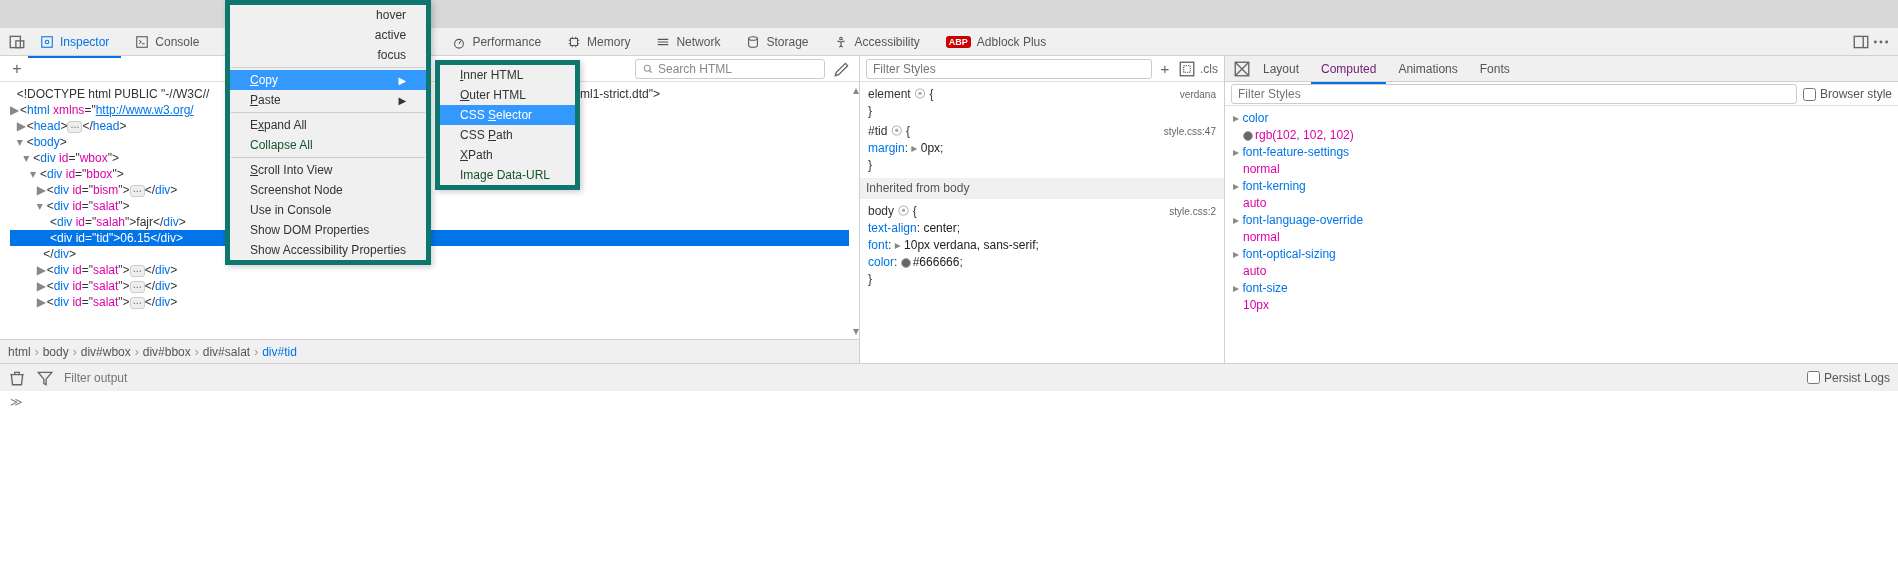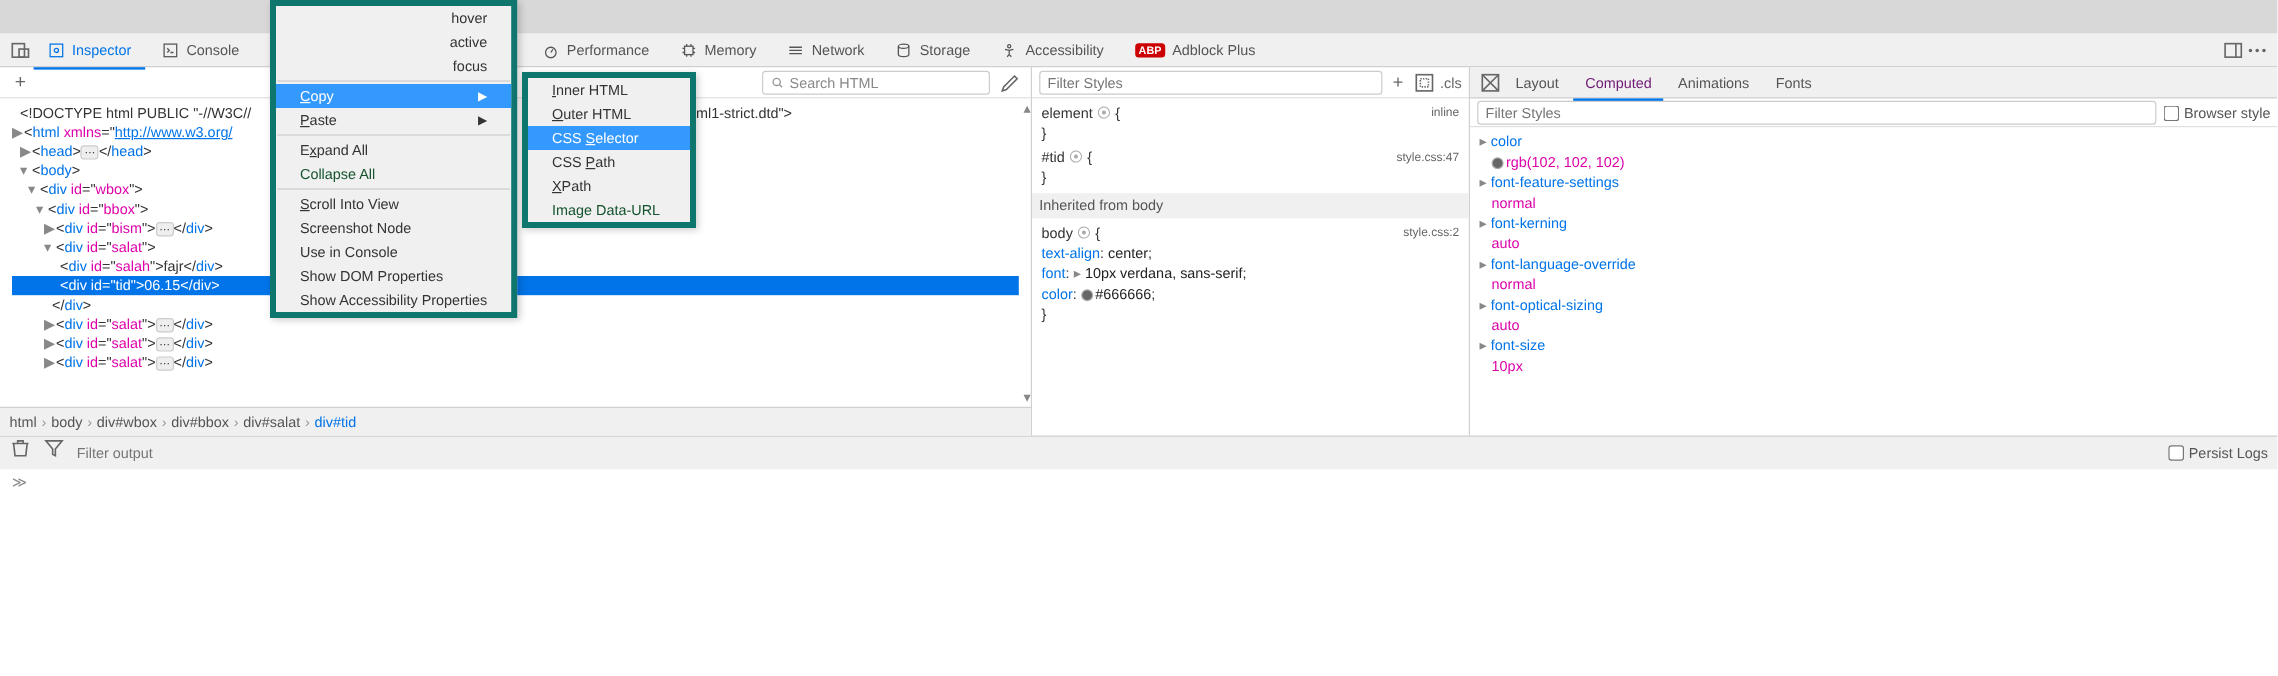--- a/index.html
+++ b/index.html
@@ -42,21 +42,21 @@
 .computed-header { height: 24px; border-bottom: 1px solid #e0e0e0; display: flex; align-items: center; padding: 0 6px; gap: 6px; }
 .computed-body { flex: 1; overflow: auto; padding: 4px 8px; font-family: Menlo, Consolas, monospace; font-size: 11px; line-height: 17px; }
 .comp-prop { color: #0074e8; }
 .comp-val { color: #dd00a9; display: block; margin-left: 10px; }
 .context-menu { position: absolute; background: #f0f0f0; border: 5px solid #0f766e; box-shadow: 2px 2px 6px rgba(0,0,0,0.2); font-size: 12px; min-width: 205px; z-index: 1000; }
 .context-menu-item { padding: 3px 20px 3px 20px; cursor: pointer; display: flex; justify-content: space-between; align-items: center; }
 .context-menu-item.highlighted { background: #3399ff; color: #fff; }
 .context-menu-item.disabled { color: #14532d; }
 .context-menu-sep { height: 1px; background: #ccc; margin: 2px 1px; }
 .submenu-arrow { font-size: 10px; }
-.console-bar { height: 28px; background: #f0f0f0; border-top: 1px solid #d0d0d0; display: flex; padding: 0 8px; gap: 10px; }
+.console-bar { height: 28px; background: #f0f0f0; border-top: 1px solid #d0d0d0; display: flex; align-items: center; padding: 0 8px; gap: 10px; }
 .console-prompt { height: 24px; padding: 4px 10px; color: #888; }
 .icon-btn { display: inline-flex; align-items: center; justify-content: center; width: 18px; height: 18px; cursor: pointer; color: #666; }
 .kbd-underline { text-decoration: underline; }
 </style>
 </head>
 <body>
 
 <div style="height:28px;background:#d8d8d8;"></div>
 
 <div class="toolbar">
@@ -193,23 +193,24 @@
       <span class="icon-btn" style="font-size:15px;">+</span>
       <span class="icon-btn">
         <svg viewBox="0 0 16 16" fill="none" stroke="currentColor" stroke-width="1.2">
             <rect x="2" y="2" width="12" height="12"></rect>
             <rect x="5" y="5" width="6" height="6" stroke-dasharray="1 1"></rect>
           </svg>
       </span>
       <span style="color:#666;">.cls</span>
     </div>
     <div class="styles-body">
-      <div><span class="rule-source">inline</span><span class="selector">element</span> <span style="color:#aaa;">⦿</span> {</div>
+      <div><span class="rule-source">verdana</span><span class="selector">element</span> <span style="color:#aaa;">⦿</span> {</div>
       <div>}</div>
       <div style="margin-top:3px;"><span class="rule-source">style.css:47</span><span class="selector">#tid</span> <span style="color:#aaa;">⦿</span> {</div>
+      <div>  <span class="prop-name">margin</span>: <span style="color:#888;">▸</span> <span class="prop-val">0px</span>;</div>
       <div>}</div>
       <div class="inherited-label">Inherited from body</div>
       <div><span class="rule-source">style.css:2</span><span class="selector">body</span> <span style="color:#aaa;">⦿</span> {</div>
       <div>  <span class="prop-name">text-align</span>: <span class="prop-val">center</span>;</div>
       <div>  <span class="prop-name">font</span>: <span style="color:#888;">▸</span> <span class="prop-val">10px verdana, sans-serif</span>;</div>
       <div>  <span class="prop-name">color</span>: <span class="color-swatch" style="background:#666;"></span><span class="prop-val">#666666</span>;</div>
       <div>}</div>
     </div>
   </div>
 

